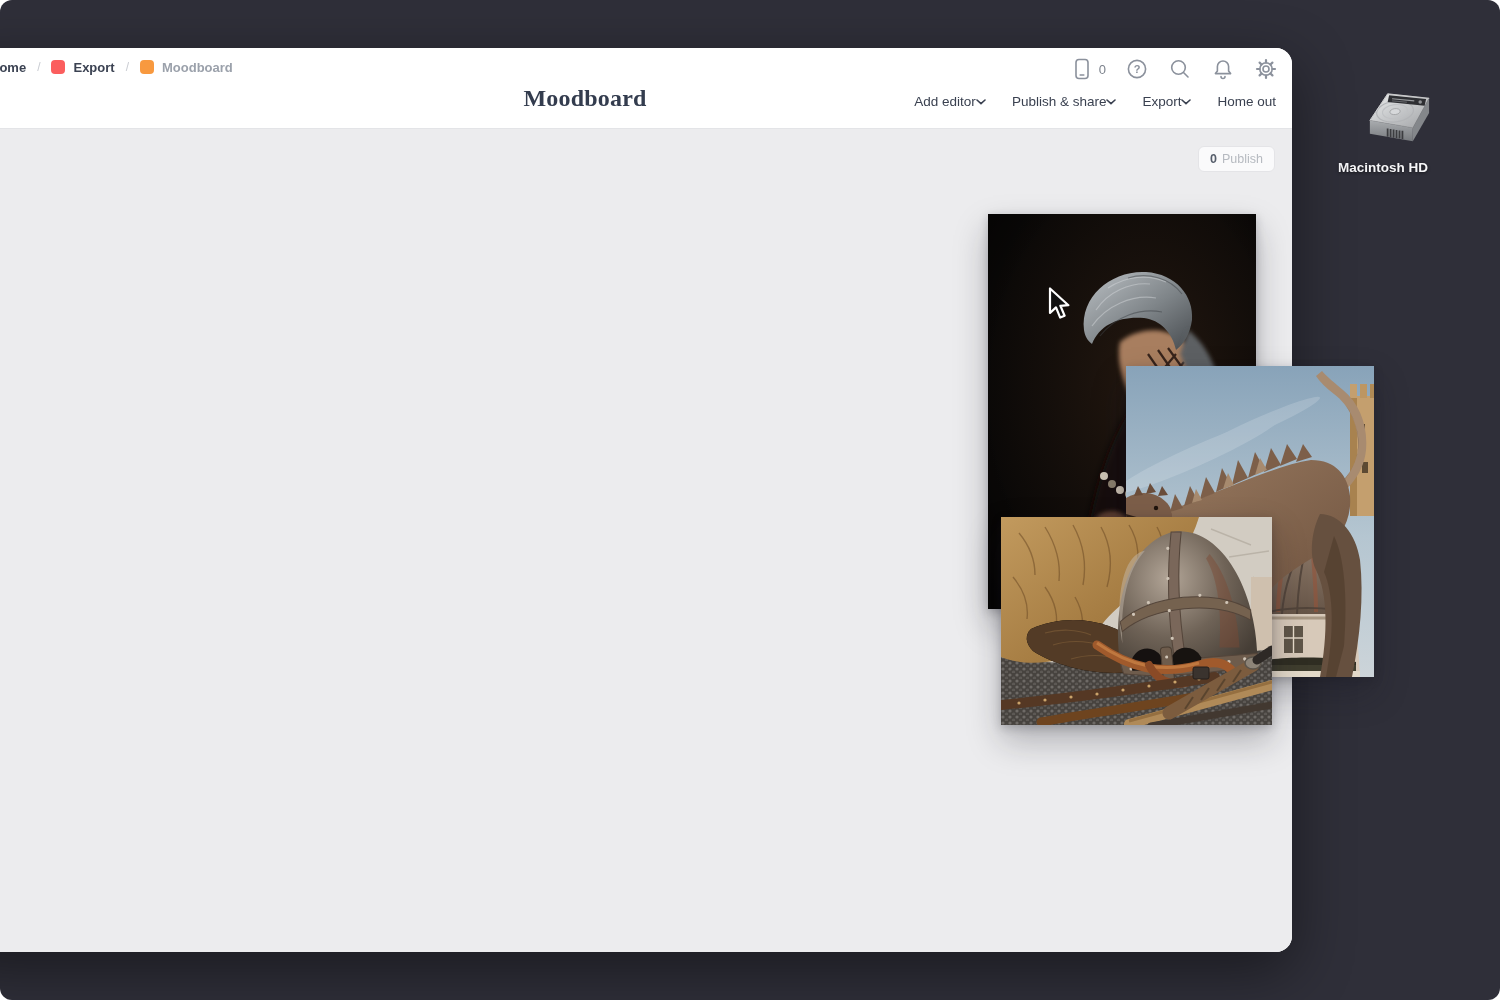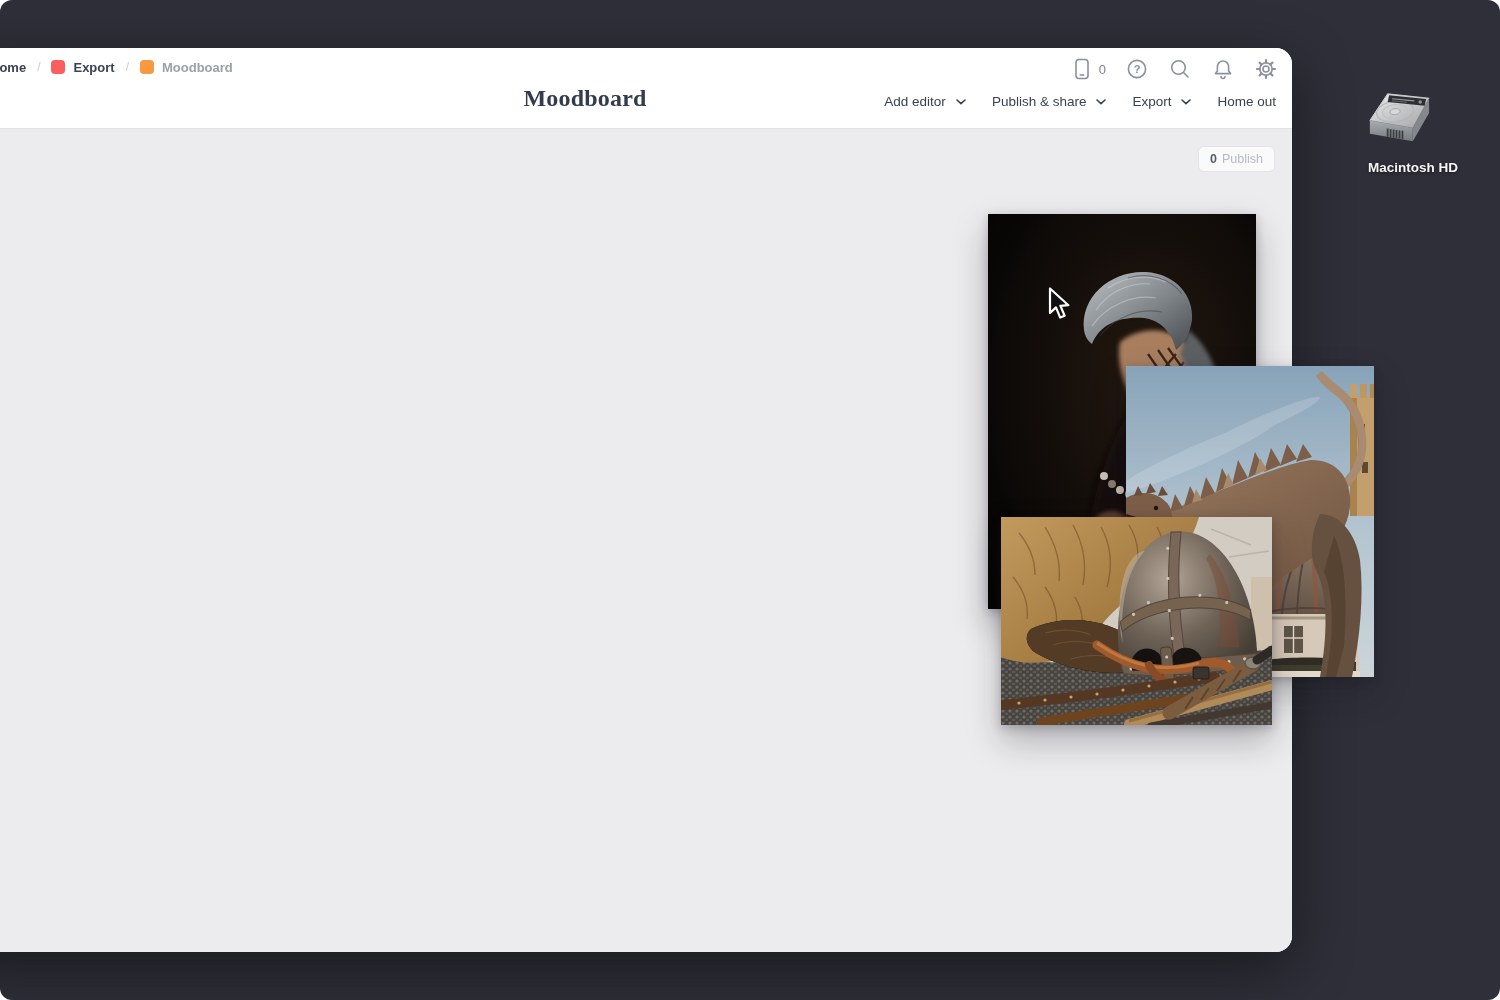--- a/index.html
+++ b/index.html
@@ -19,35 +19,35 @@
   .crumb-sep{color:#c9ccd2;font-size:12px;font-weight:400;}
 
   .top-icons{position:absolute;top:7px;right:14px;display:flex;align-items:center;gap:19px;height:28px;}
   .icon-btn{display:flex;align-items:center;gap:5px;cursor:pointer;}
   .icon-btn svg{display:block;}
   .device-count{font-size:13px;color:#7c828c;}
 
   .page-title{position:absolute;top:37px;left:633px;transform:translateX(-50%);font-family:"Liberation Serif","DejaVu Serif",serif;font-size:24px;font-weight:700;color:#333c4e;letter-spacing:.2px;white-space:nowrap;}
 
   .menu{position:absolute;top:46px;right:16px;display:flex;align-items:center;gap:26px;}
-  .menu-item{font-size:13.5px;color:#3a4150;display:flex;align-items:center;gap:10px;cursor:pointer;white-space:nowrap;}
+  .menu-item{font-size:13.5px;color:#3a4150;display:flex;align-items:center;gap:0;cursor:pointer;white-space:nowrap;}
 
   .canvas{position:absolute;top:81px;left:0;right:0;bottom:0;background:#ececee;border-radius:0 0 16px 16px;}
   .unsorted-badge{position:absolute;top:17px;right:17px;background:#fafafb;border:1px solid #e4e4e7;border-radius:6px;padding:5px 11px;font-size:12.5px;color:#b6bac0;display:flex;gap:5px;align-items:center;cursor:pointer;}
   .badge-count{color:#565e6b;font-weight:700;}
 
   
   .mood-image{position:absolute;box-shadow:0 16px 32px rgba(22,22,32,.28),0 3px 9px rgba(22,22,32,.22);}
   .mood-image svg{display:block;width:100%;height:100%;}
   #img-portrait{left:988px;top:214px;width:268px;height:395px;z-index:3;}
   #img-dragon{left:1126px;top:366px;width:248px;height:311px;z-index:4;}
   #img-viking{left:1001px;top:517px;width:271px;height:208px;z-index:5;}
 
   
-  .desktop-icon{position:absolute;left:1338px;top:82px;width:120px;text-align:right;cursor:pointer;z-index:0;}
+  .desktop-icon{position:absolute;left:1338px;top:82px;width:120px;text-align:left;cursor:pointer;z-index:0;}
   .desktop-icon svg{display:block;margin:0 auto;}
   .disk-label{margin-top:4px;color:#f6f6f8;font-size:13.5px;font-weight:700;text-shadow:0 1px 3px rgba(0,0,0,.55);}
 
   .cursor{position:absolute;left:1048px;top:287px;z-index:50;pointer-events:none;}
 </style>
 </head>
 <body>
 
 <div class="screen">
 

